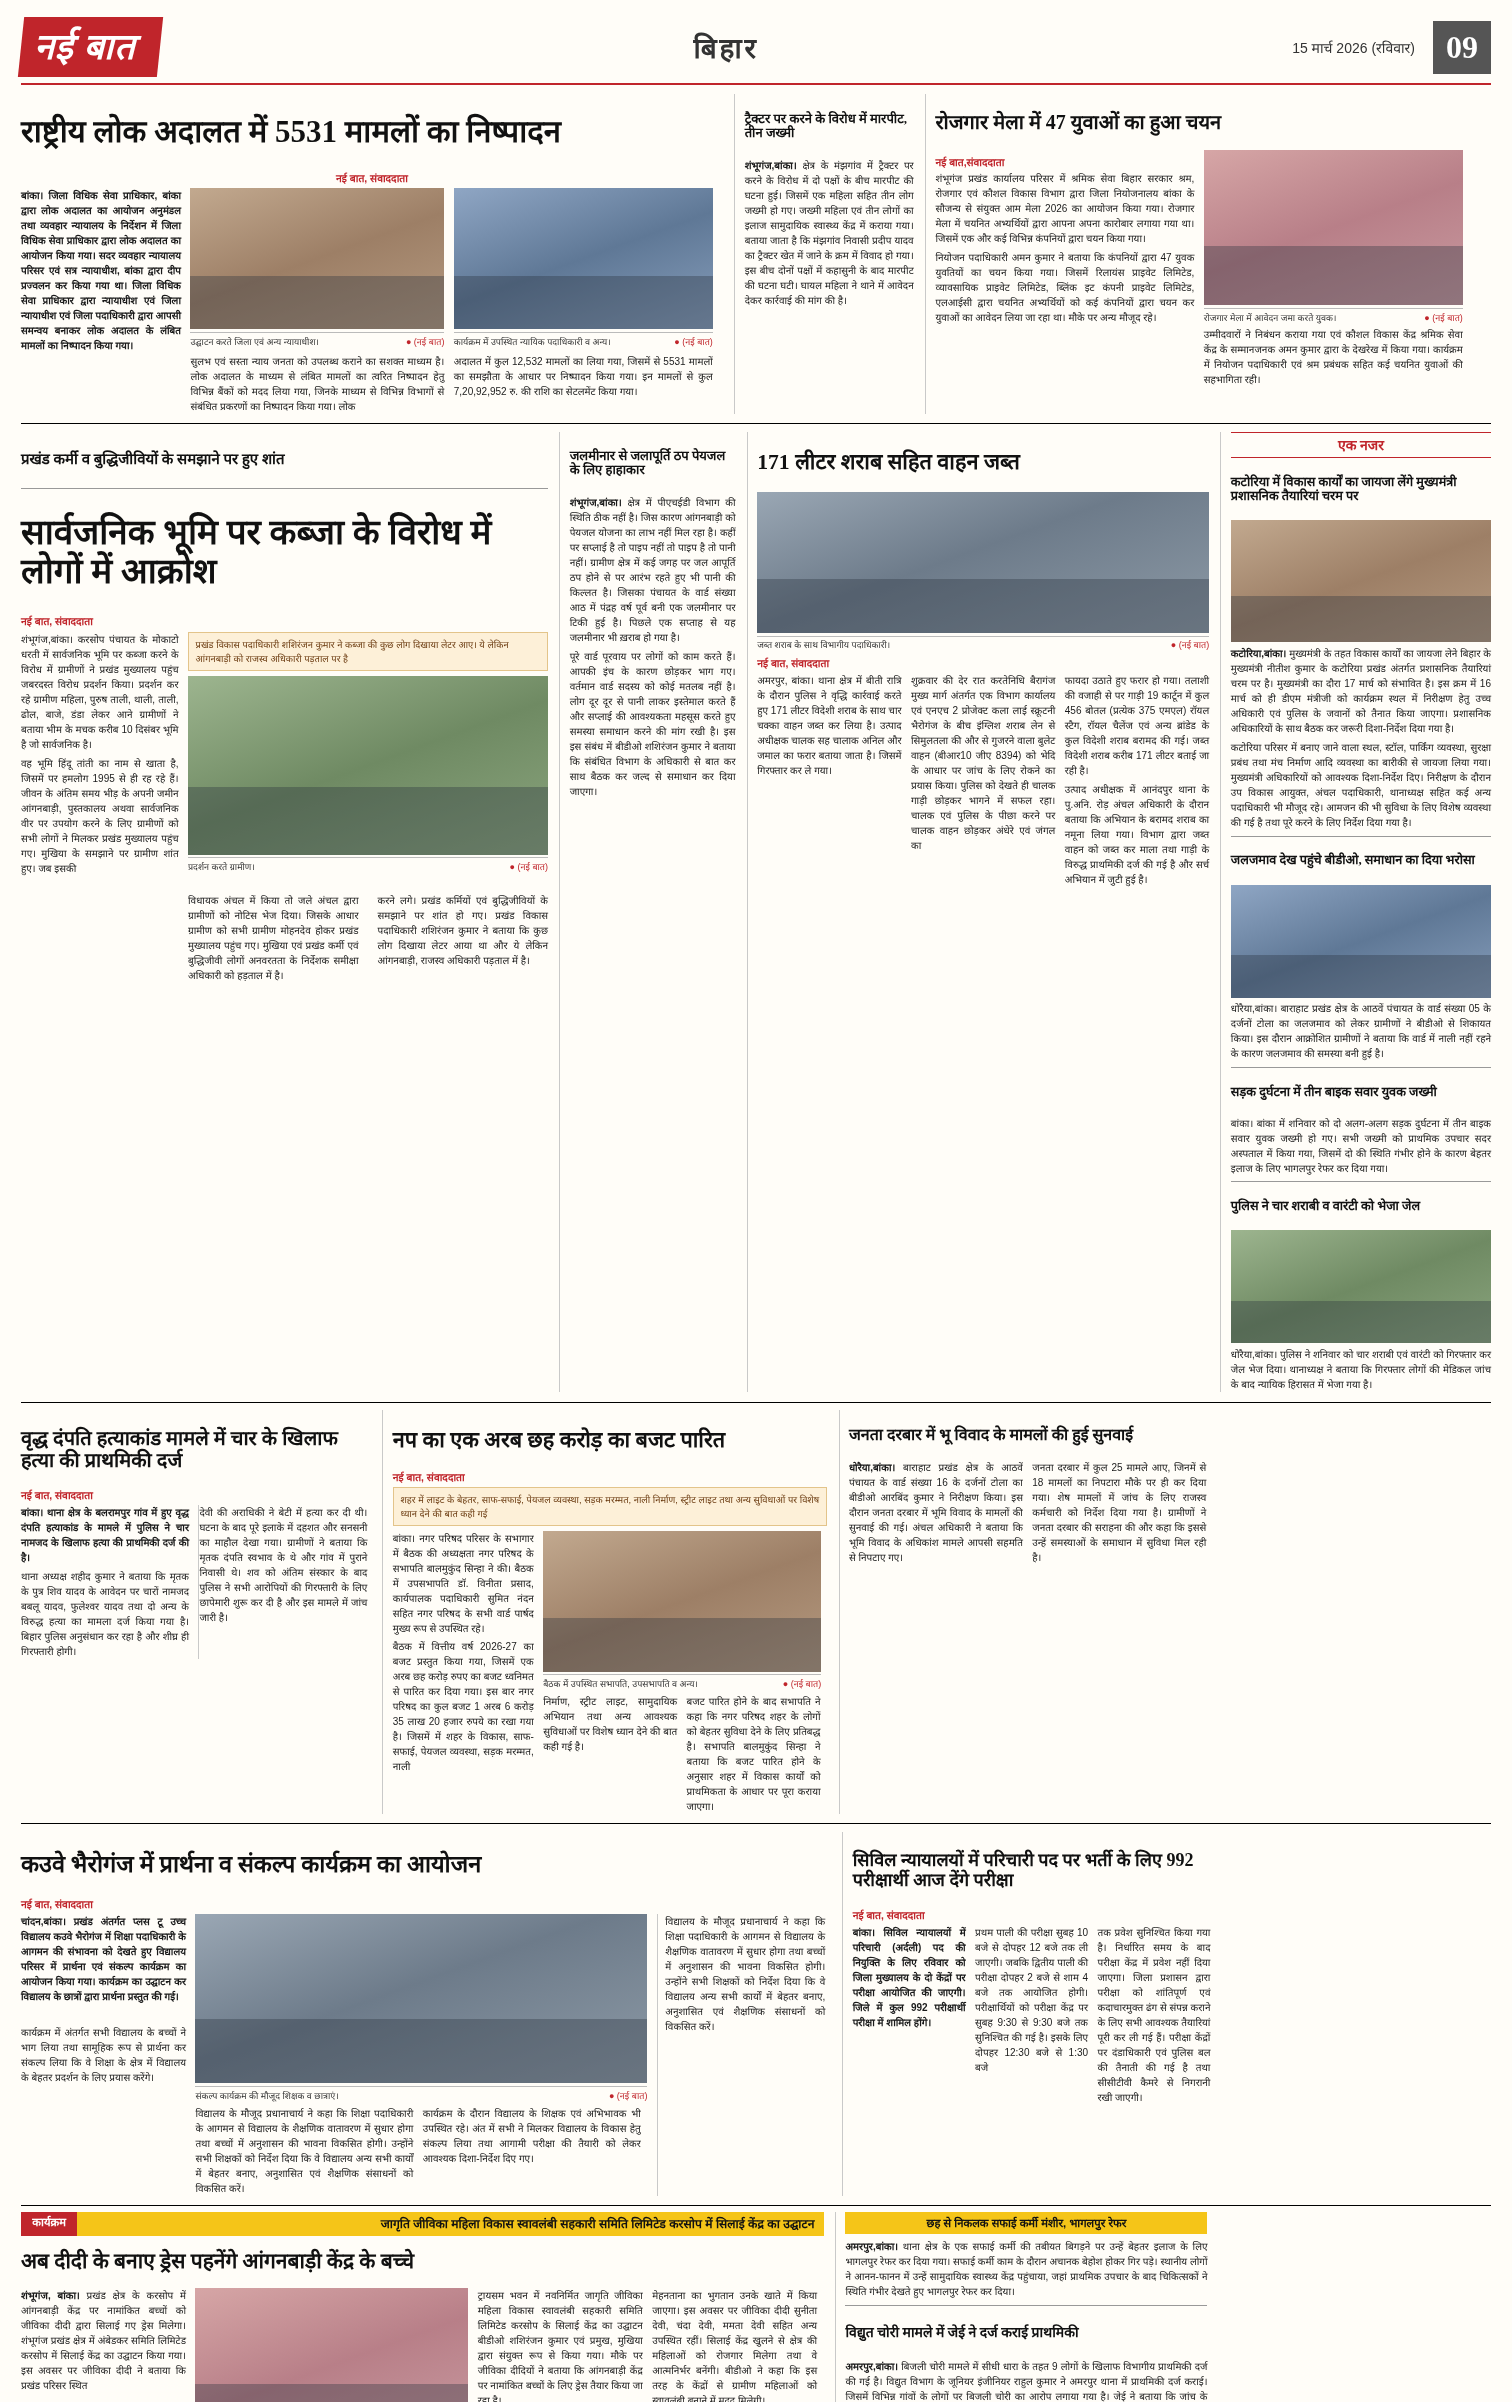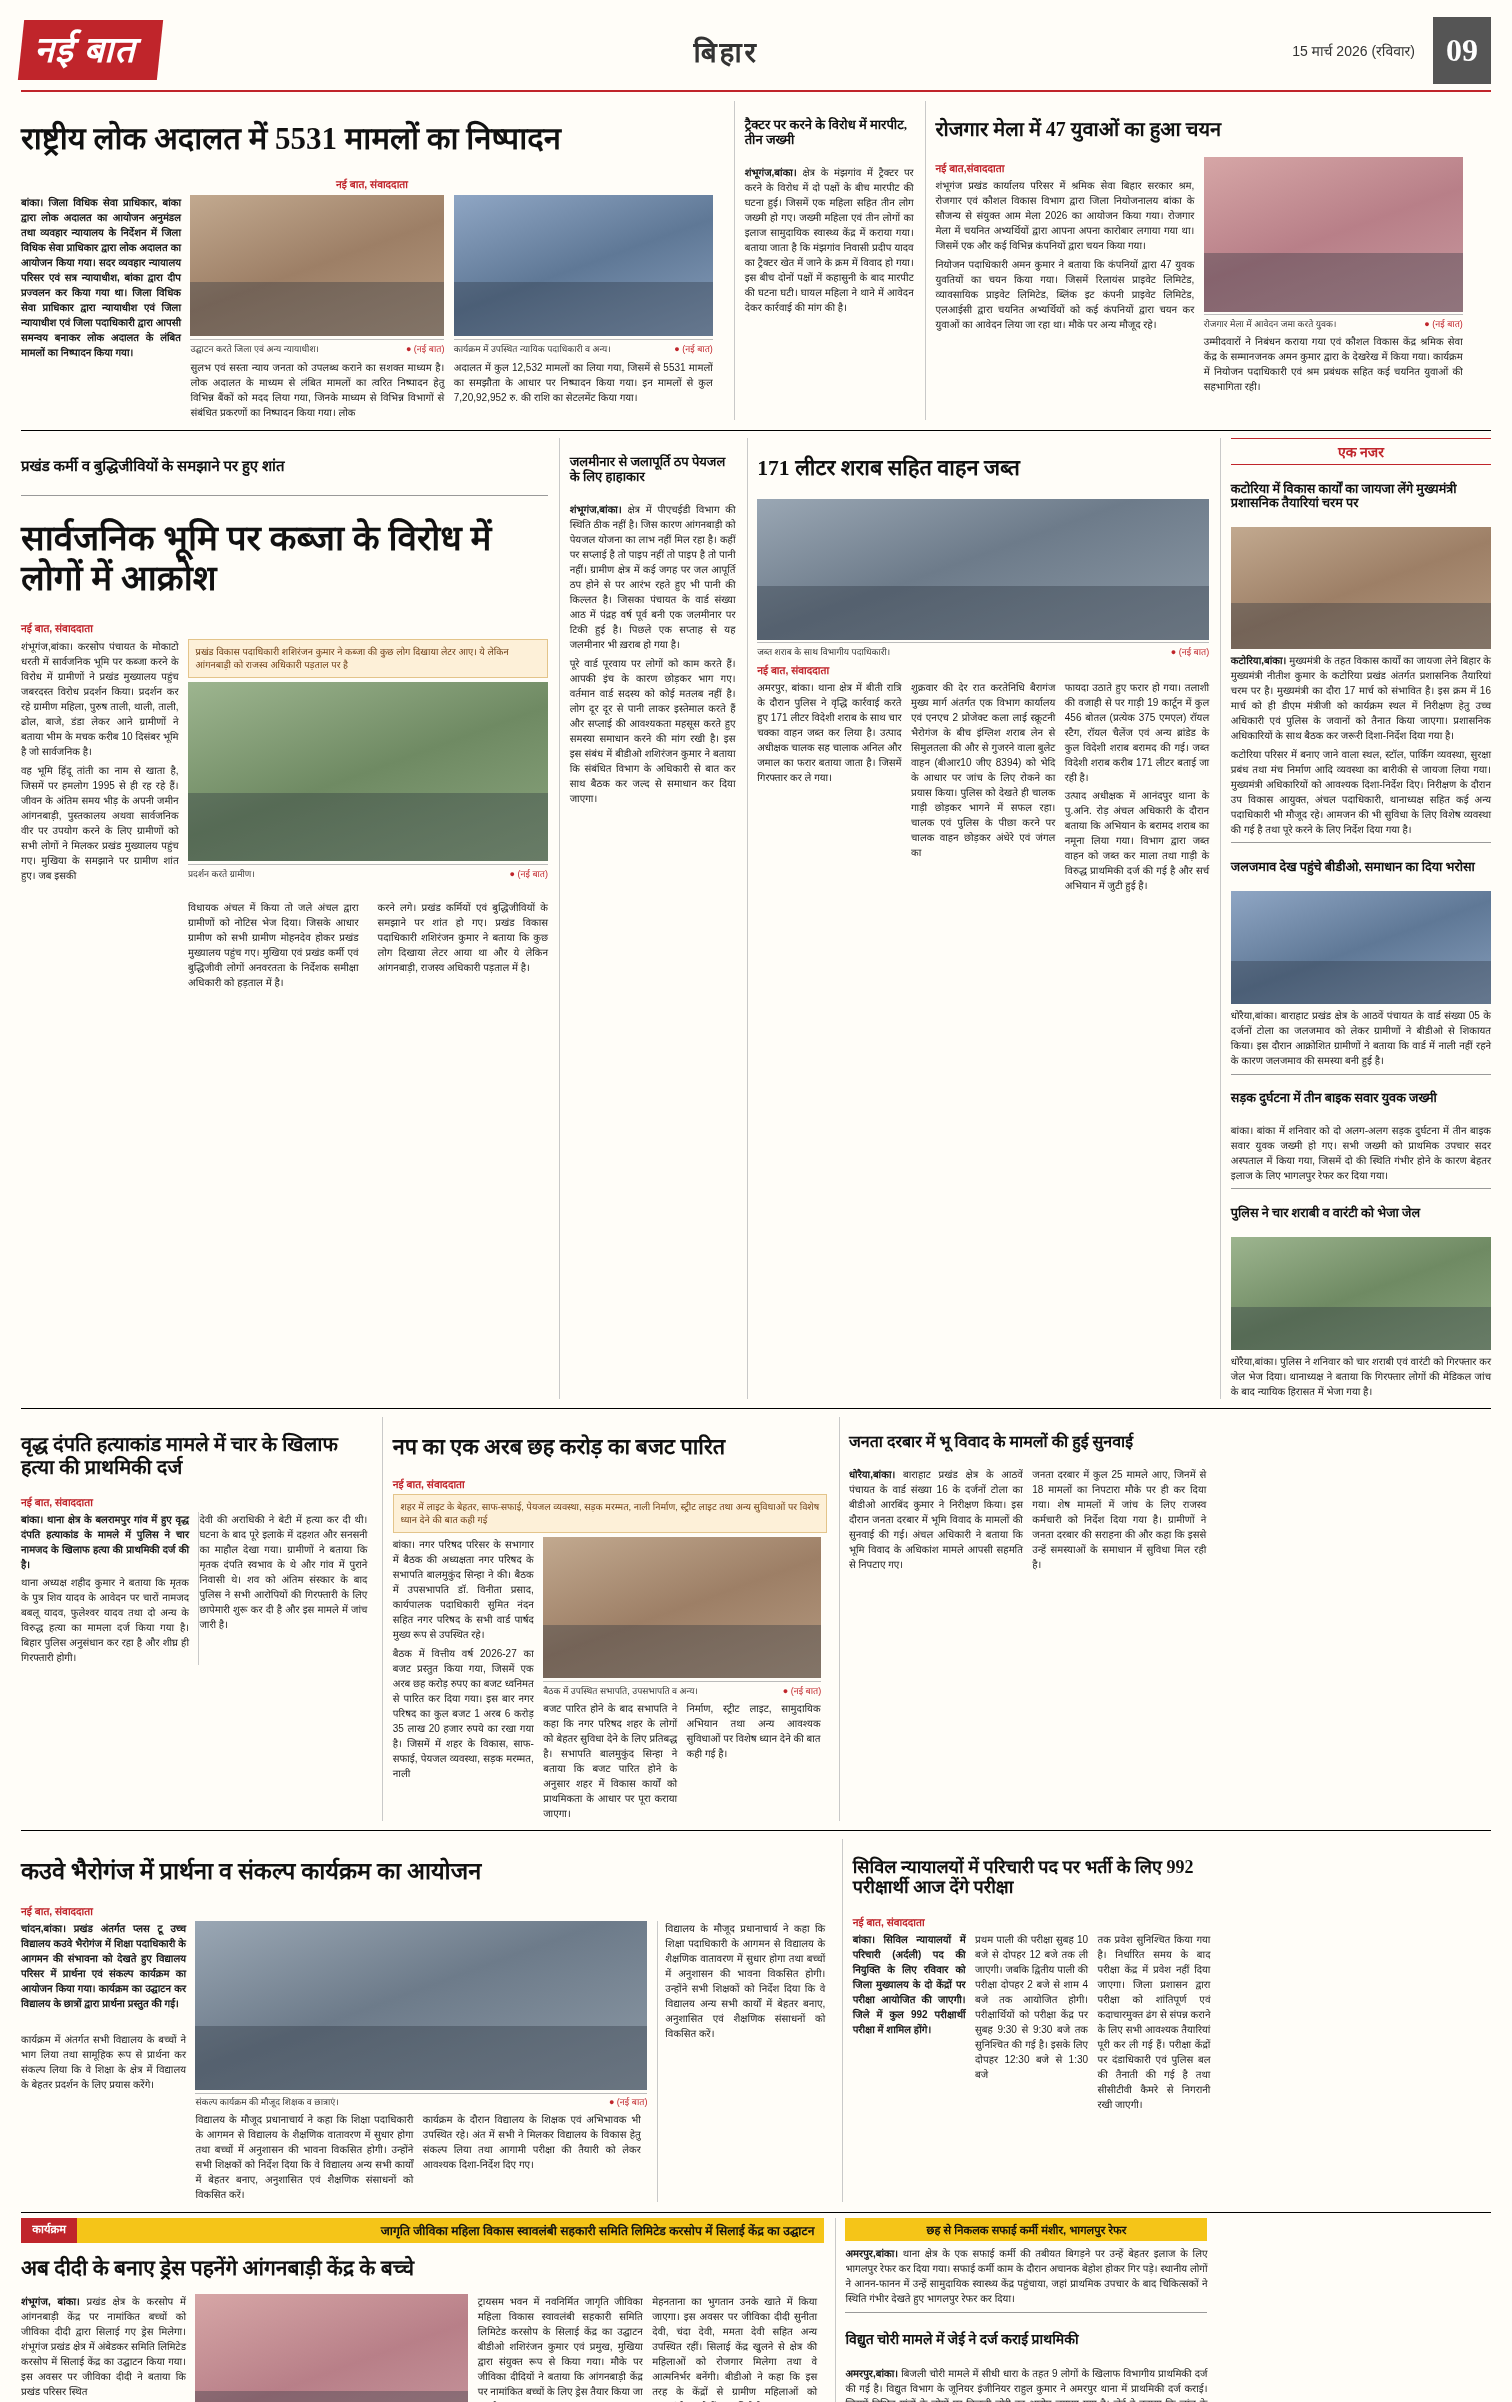--- a/index.html
+++ b/index.html
@@ -12,21 +12,21 @@
   .masthead{display:flex;align-items:center;justify-content:space-between;border-bottom:2.8px solid #c0252b;padding-bottom:5.6px;}
   .logo{
     background:#c0252b;color:#fff;font-weight:bold;font-size:36px;
     padding:3.8px 24.5px 7.5px 13px;font-family:"Liberation Serif",serif;letter-spacing:0.9px;
     transform:skewX(-6deg);
   }
   .logo span{display:inline-block;transform:skewX(6deg);font-style:italic;}
   .masthead-center{font-family:"Liberation Serif",serif;font-size:28px;font-weight:bold;color:#333;letter-spacing:2.8px;}
   .masthead-right{display:flex;align-items:center;gap:18px;}
   .mh-date{font-size:14px;color:#333;}
-  .pageno{background:#555;color:#fff;font-size:32px;font-weight:bold;padding:15px 13px;font-family:"Liberation Serif",serif;}
+  .pageno{background:#555;color:#fff;font-size:32px;font-weight:bold;padding:8px 13px;font-family:"Liberation Serif",serif;}
 
   
   .hl{font-family:"Liberation Serif",serif;font-weight:bold;color:#111;line-height:1.12;}
   .byline{color:#c0252b;font-size:10.4px;font-weight:bold;margin:4.7px 0 2.8px;}
   .body{font-size:10px;line-height:1.5;text-align:justify;color:#1a1a1a;}
   .body b{font-weight:bold;}
   .cap{font-size:9px;color:#333;border-top:0.9px solid #bbb;padding-top:1.9px;margin-top:2.8px;display:flex;justify-content:space-between;}
   .cap .src{color:#c0252b;}
   .ph{background:linear-gradient(160deg,#9aa7b4,#6d7b8a 45%,#8d9aa6);position:relative;overflow:hidden;}
   .ph:after{content:"";position:absolute;left:0;right:0;bottom:0;height:38%;background:rgba(40,50,60,.35);}
@@ -233,22 +233,22 @@
           <div class="body">बांका। नगर परिषद परिसर के सभागार में बैठक की अध्यक्षता नगर परिषद के सभापति बालमुकुंद सिन्हा ने की। बैठक में उपसभापति डॉ. विनीता प्रसाद, कार्यपालक पदाधिकारी सुमित नंदन सहित नगर परिषद के सभी वार्ड पार्षद मुख्य रूप से उपस्थित रहे।</div>
           <div class="body" style="margin-top:3.8px">बैठक में वित्तीय वर्ष 2026-27 का बजट प्रस्तुत किया गया, जिसमें एक अरब छह करोड़ रुपए का बजट ध्वनिमत से पारित कर दिया गया। इस बार नगर परिषद का कुल बजट 1 अरब 6 करोड़ 35 लाख 20 हजार रुपये का रखा गया है। जिसमें में शहर के विकास, साफ-सफाई, पेयजल व्यवस्था, सड़क मरम्मत, नाली</div>
         </div>
         <div style="width:278px">
           <div class="ph warm" style="height:141px"></div>
           <div class="cap">
               <span>बैठक में उपस्थित सभापति, उपसभापति व अन्य।</span>
               <span class="src">● (नई बात)</span>
             </div>
           <div style="display:flex;gap:9.4px;margin-top:3.8px">
+            <div class="body" style="width:134px">निर्माण, स्ट्रीट लाइट, सामुदायिक अभियान तथा अन्य आवश्यक सुविधाओं पर विशेष ध्यान देने की बात कही गई है।</div>
             <div class="body" style="width:134px">बजट पारित होने के बाद सभापति ने कहा कि नगर परिषद शहर के लोगों को बेहतर सुविधा देने के लिए प्रतिबद्ध है। सभापति बालमुकुंद सिन्हा ने बताया कि बजट पारित होने के अनुसार शहर में विकास कार्यों को प्राथमिकता के आधार पर पूरा कराया जाएगा।</div>
-            <div class="body" style="width:134px">निर्माण, स्ट्रीट लाइट, सामुदायिक अभियान तथा अन्य आवश्यक सुविधाओं पर विशेष ध्यान देने की बात कही गई है।</div>
           </div>
         </div>
       </div>
     </div>
 
     <div class="colsep" style="width:363px;padding-left:9.4px">
       <h3 class="hl" style="font-size:16px">जनता दरबार में भू विवाद के मामलों की हुई सुनवाई</h3>
       <div style="display:flex;gap:9.4px;margin-top:4.7px">
         <div class="body" style="width:174px"><b>धोरैया,बांका।</b> <span>बाराहाट प्रखंड क्षेत्र के आठवें पंचायत के वार्ड संख्या 16 के दर्जनों टोला का बीडीओ आरबिंद कुमार ने निरीक्षण किया। इस दौरान जनता दरबार में भूमि विवाद के मामलों की सुनवाई की गई। अंचल अधिकारी ने बताया कि भूमि विवाद के अधिकांश मामले आपसी सहमति से निपटाए गए।</span></div>
         <div class="body" style="width:174px">जनता दरबार में कुल 25 मामले आए, जिनमें से 18 मामलों का निपटारा मौके पर ही कर दिया गया। शेष मामलों में जांच के लिए राजस्व कर्मचारी को निर्देश दिया गया है। ग्रामीणों ने जनता दरबार की सराहना की और कहा कि इससे उन्हें समस्याओं के समाधान में सुविधा मिल रही है।</div>

